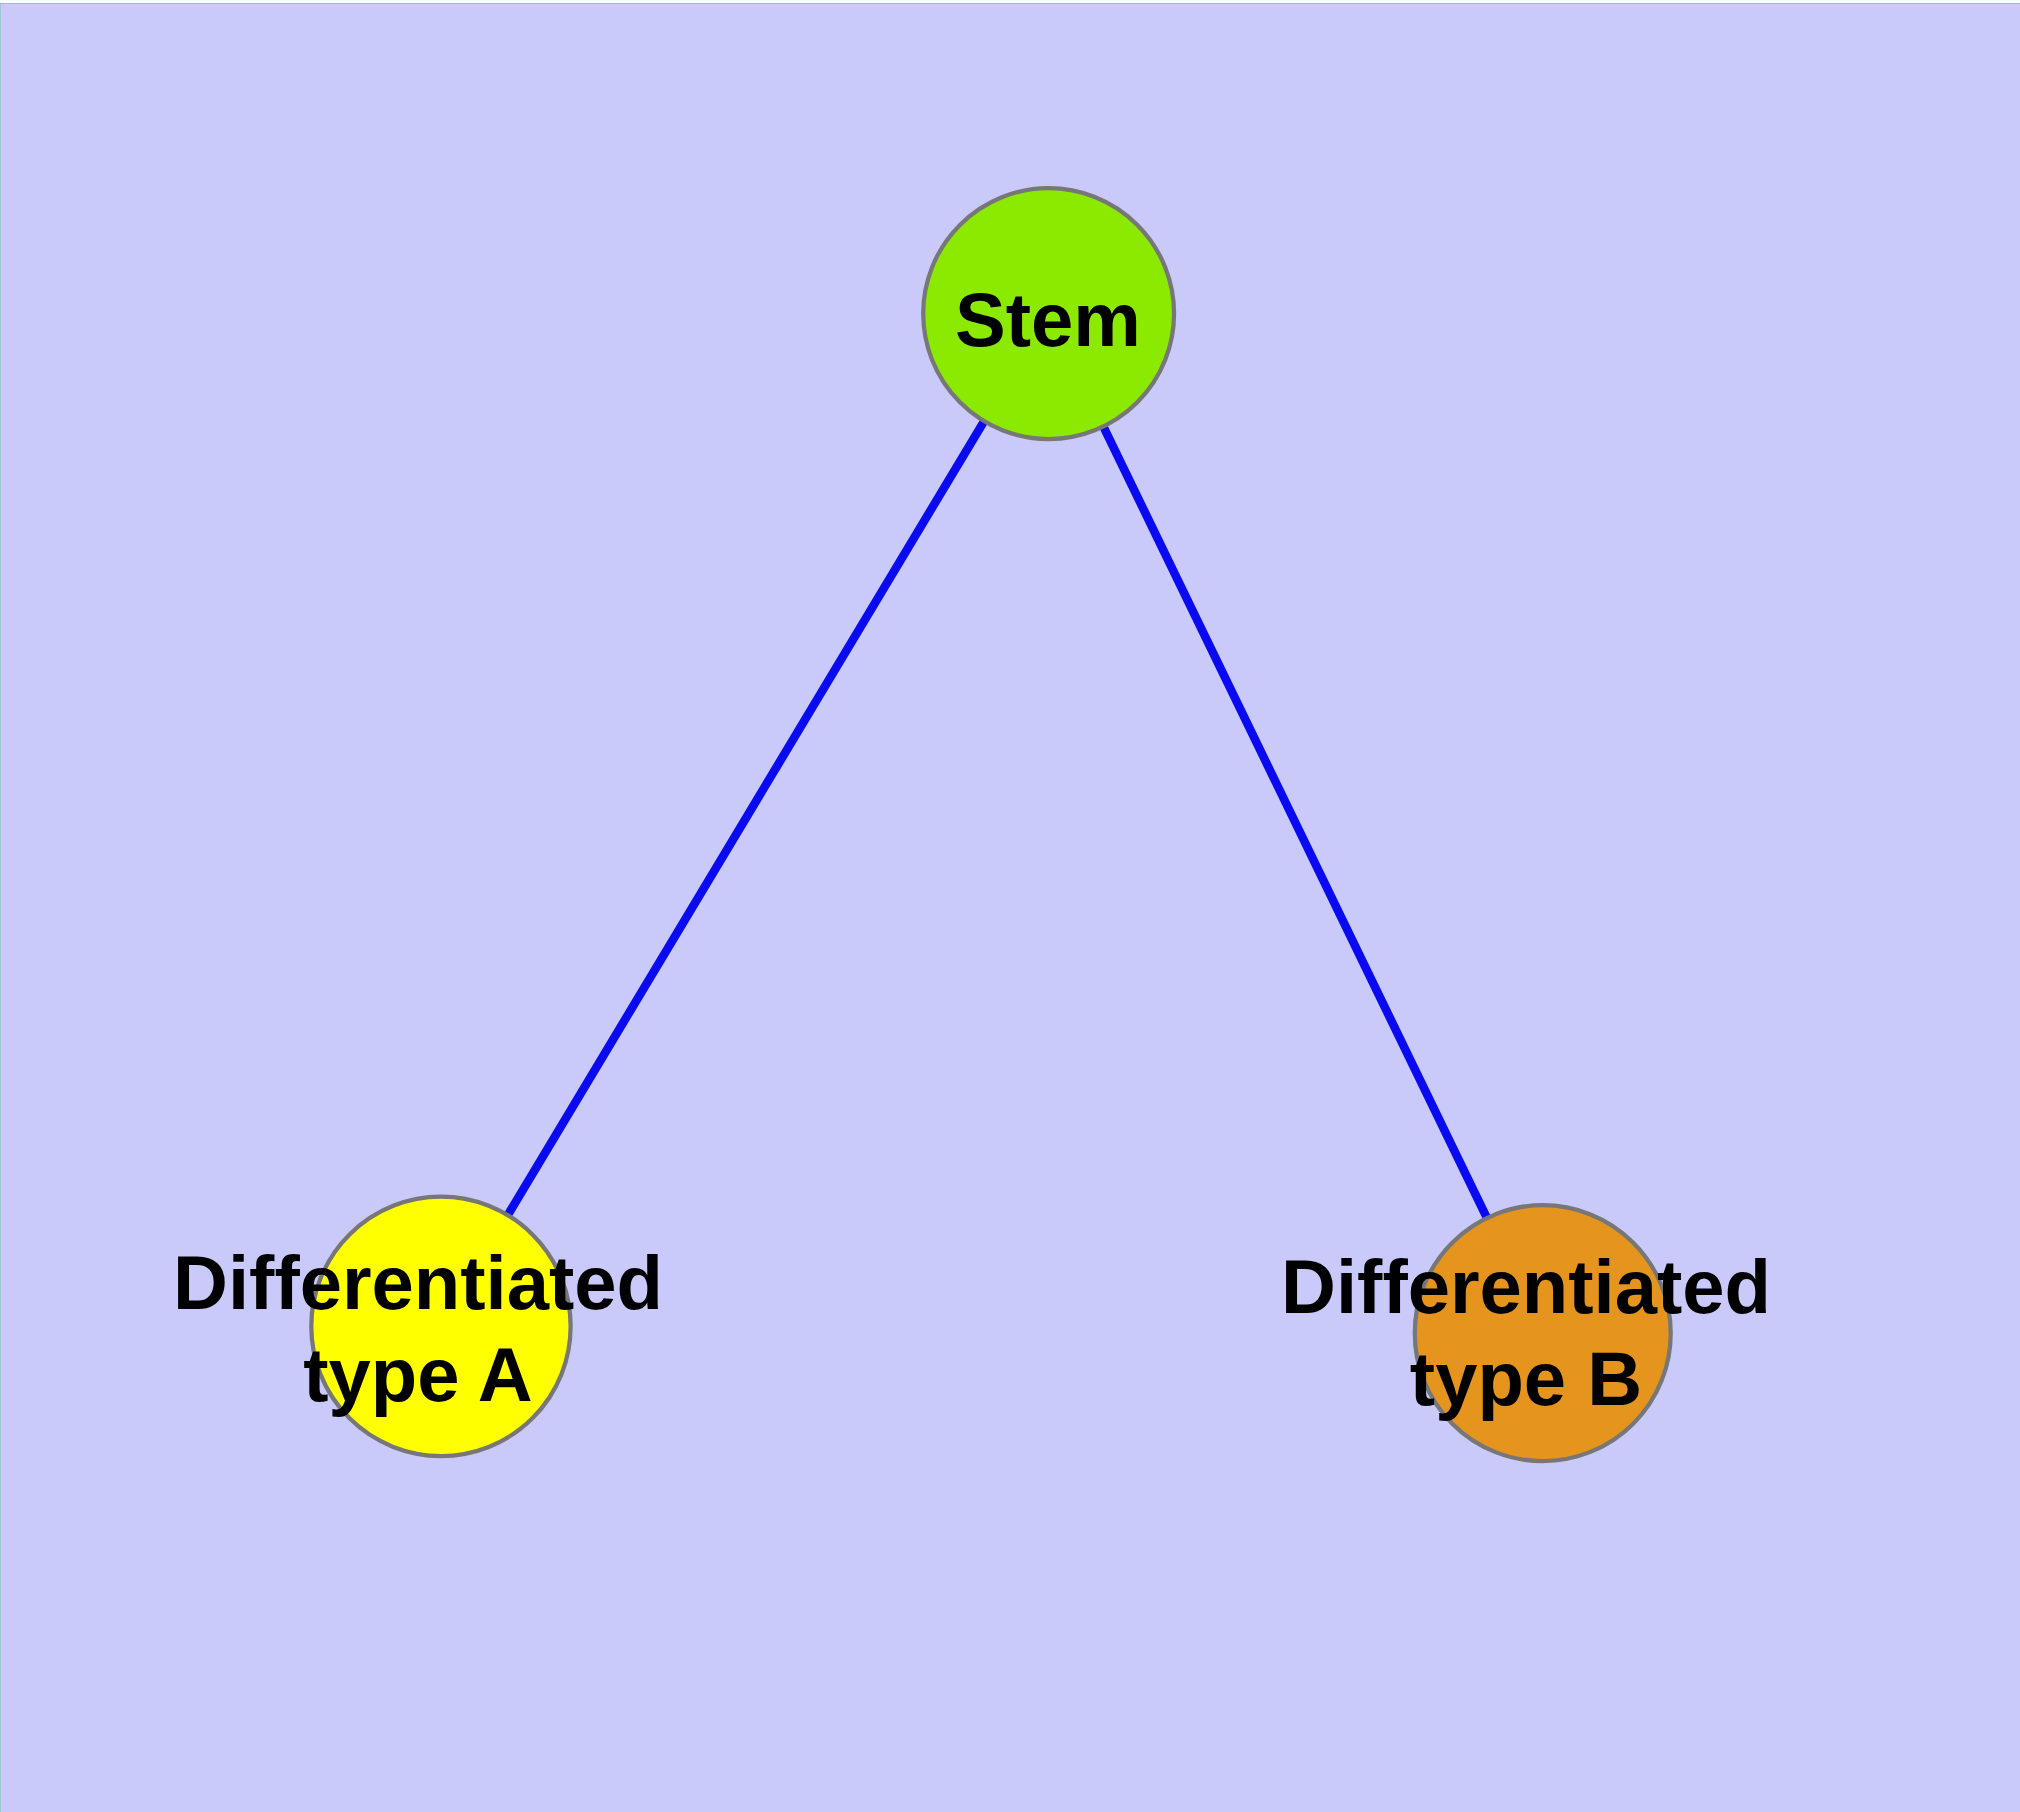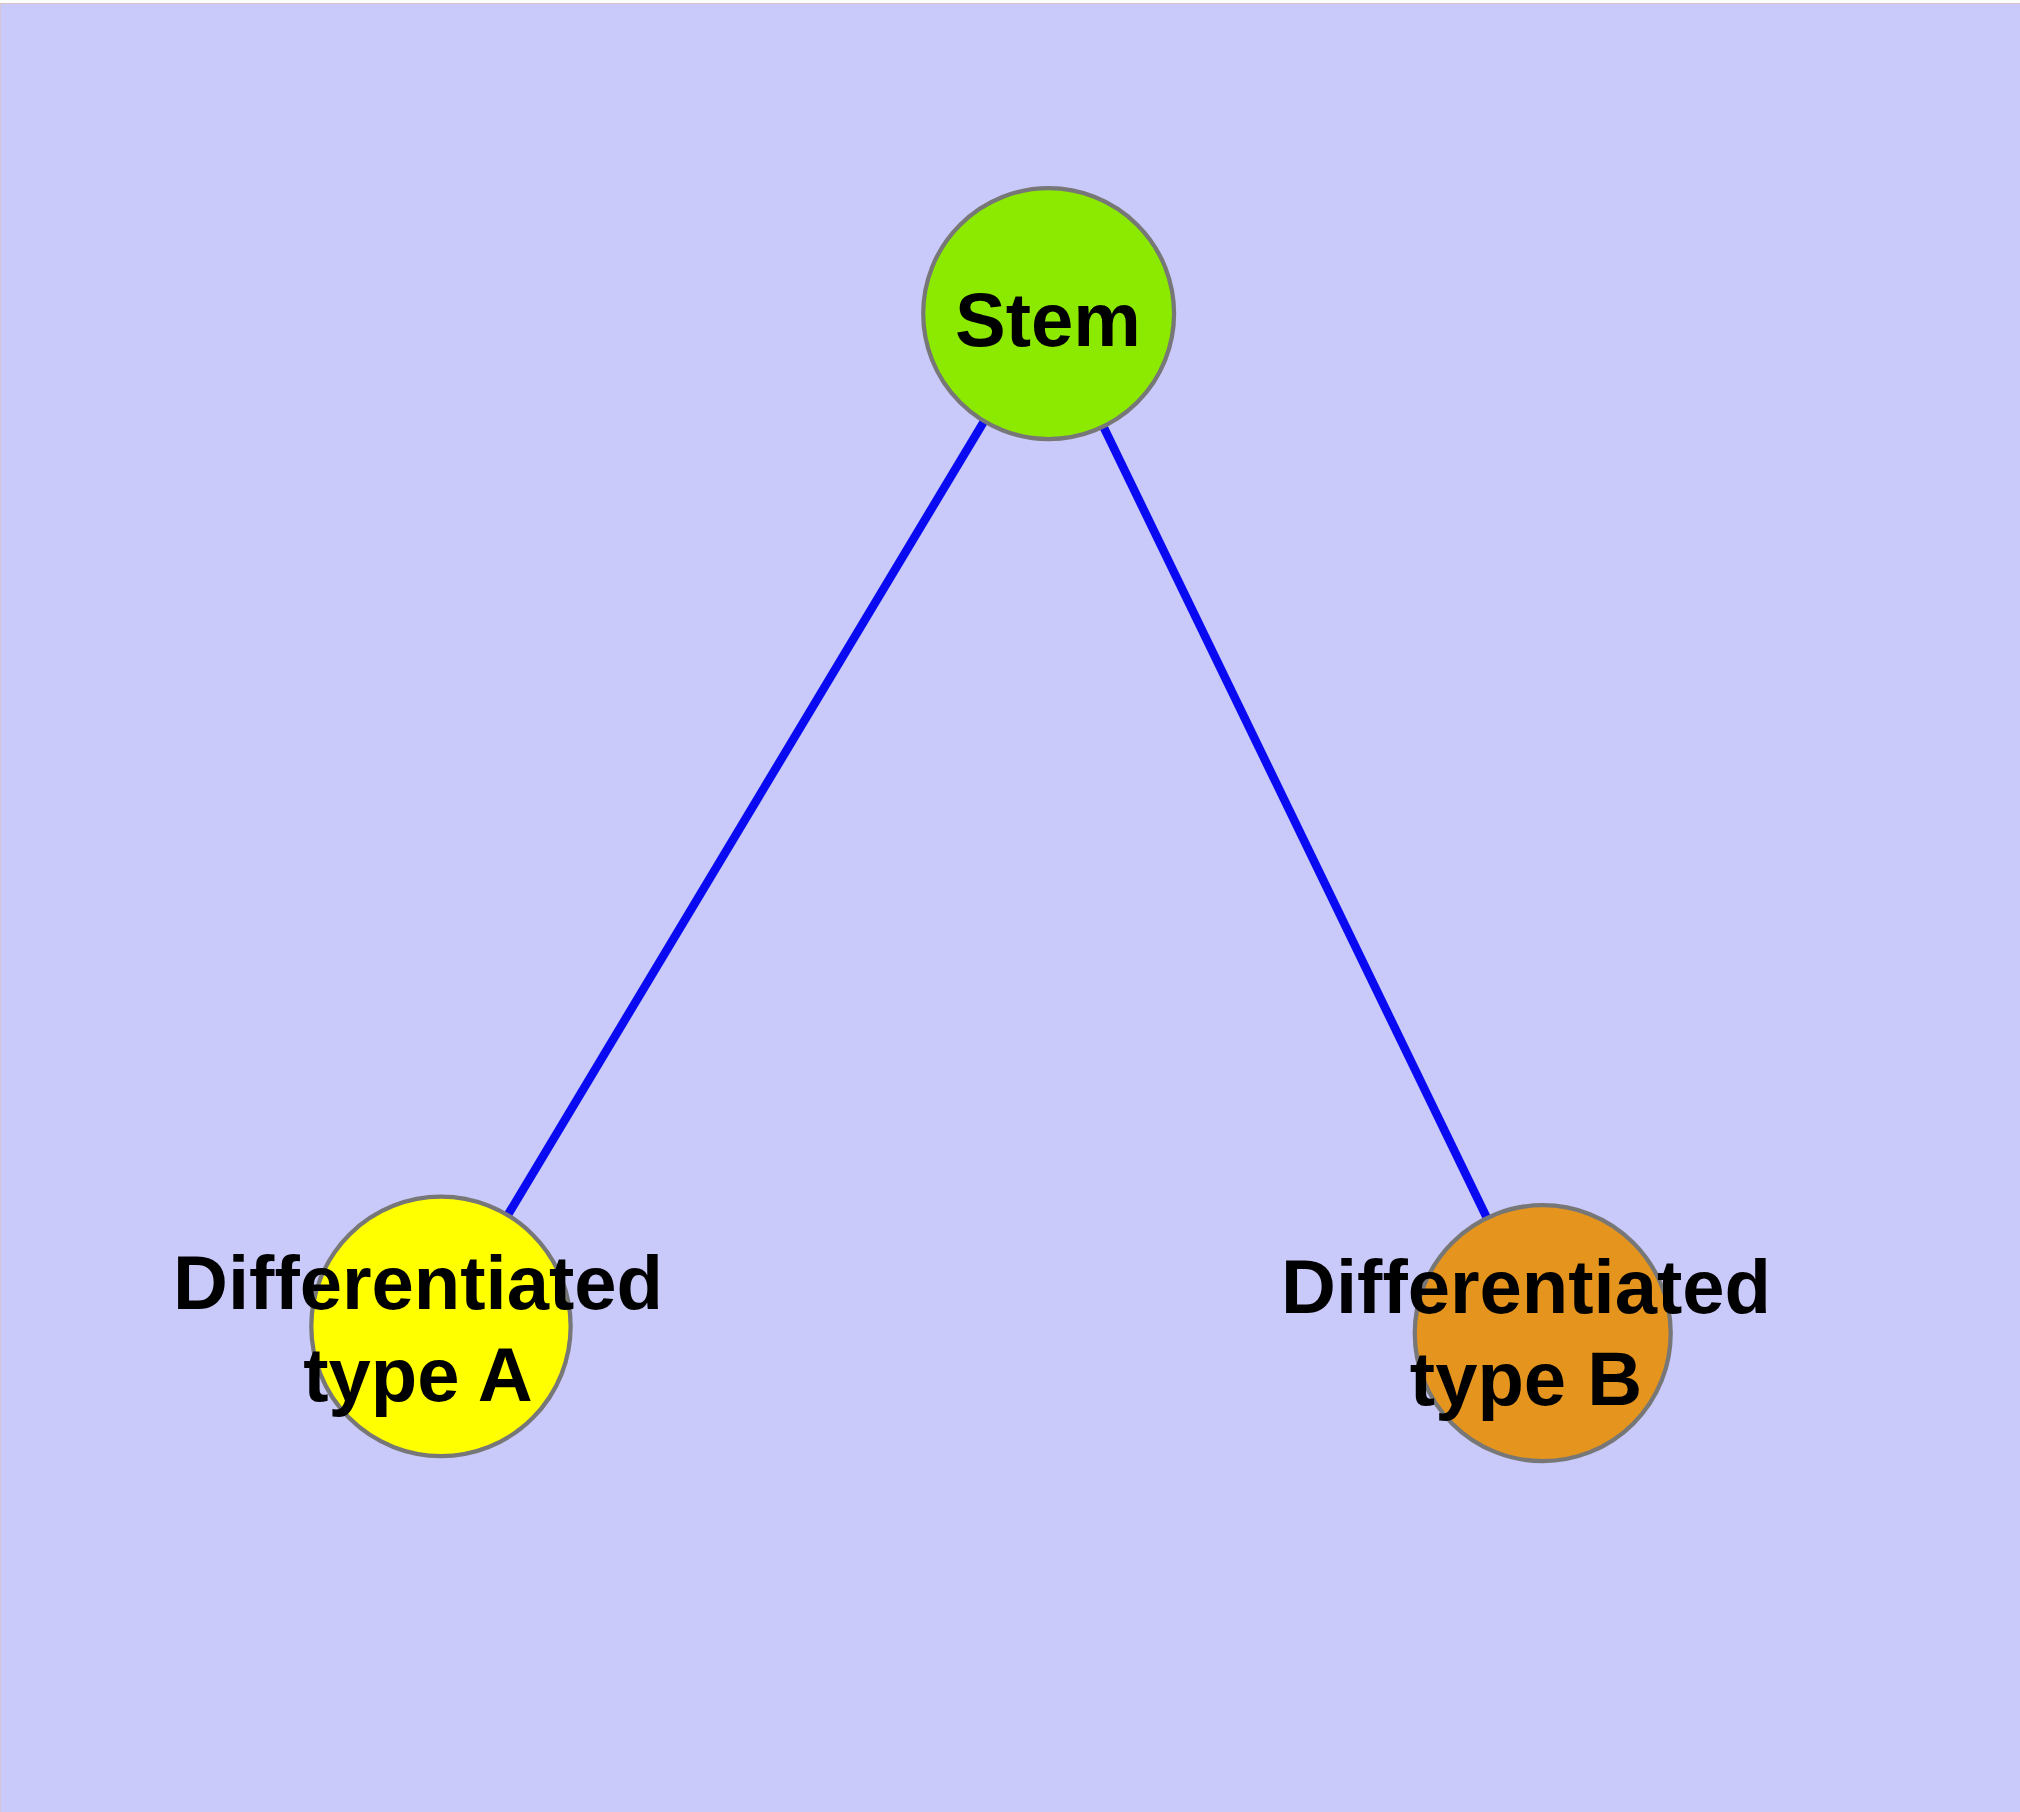--- a/index.html
+++ b/index.html
@@ -5,21 +5,21 @@
   html, body {
     margin: 0;
     padding: 0;
     background: #ffffff;
   }
   .page {
     position: relative;
     width: 2021px;
     height: 1812px;
     overflow: hidden;
-    background: #fdba74;
+    background: #22c55e;
   }
   .top-strip {
     position: absolute;
     top: 0; left: 0;
     width: 100%;
     height: 3.4px;
     background: #ffffff;
     z-index: 3;
   }
   svg.graph {

